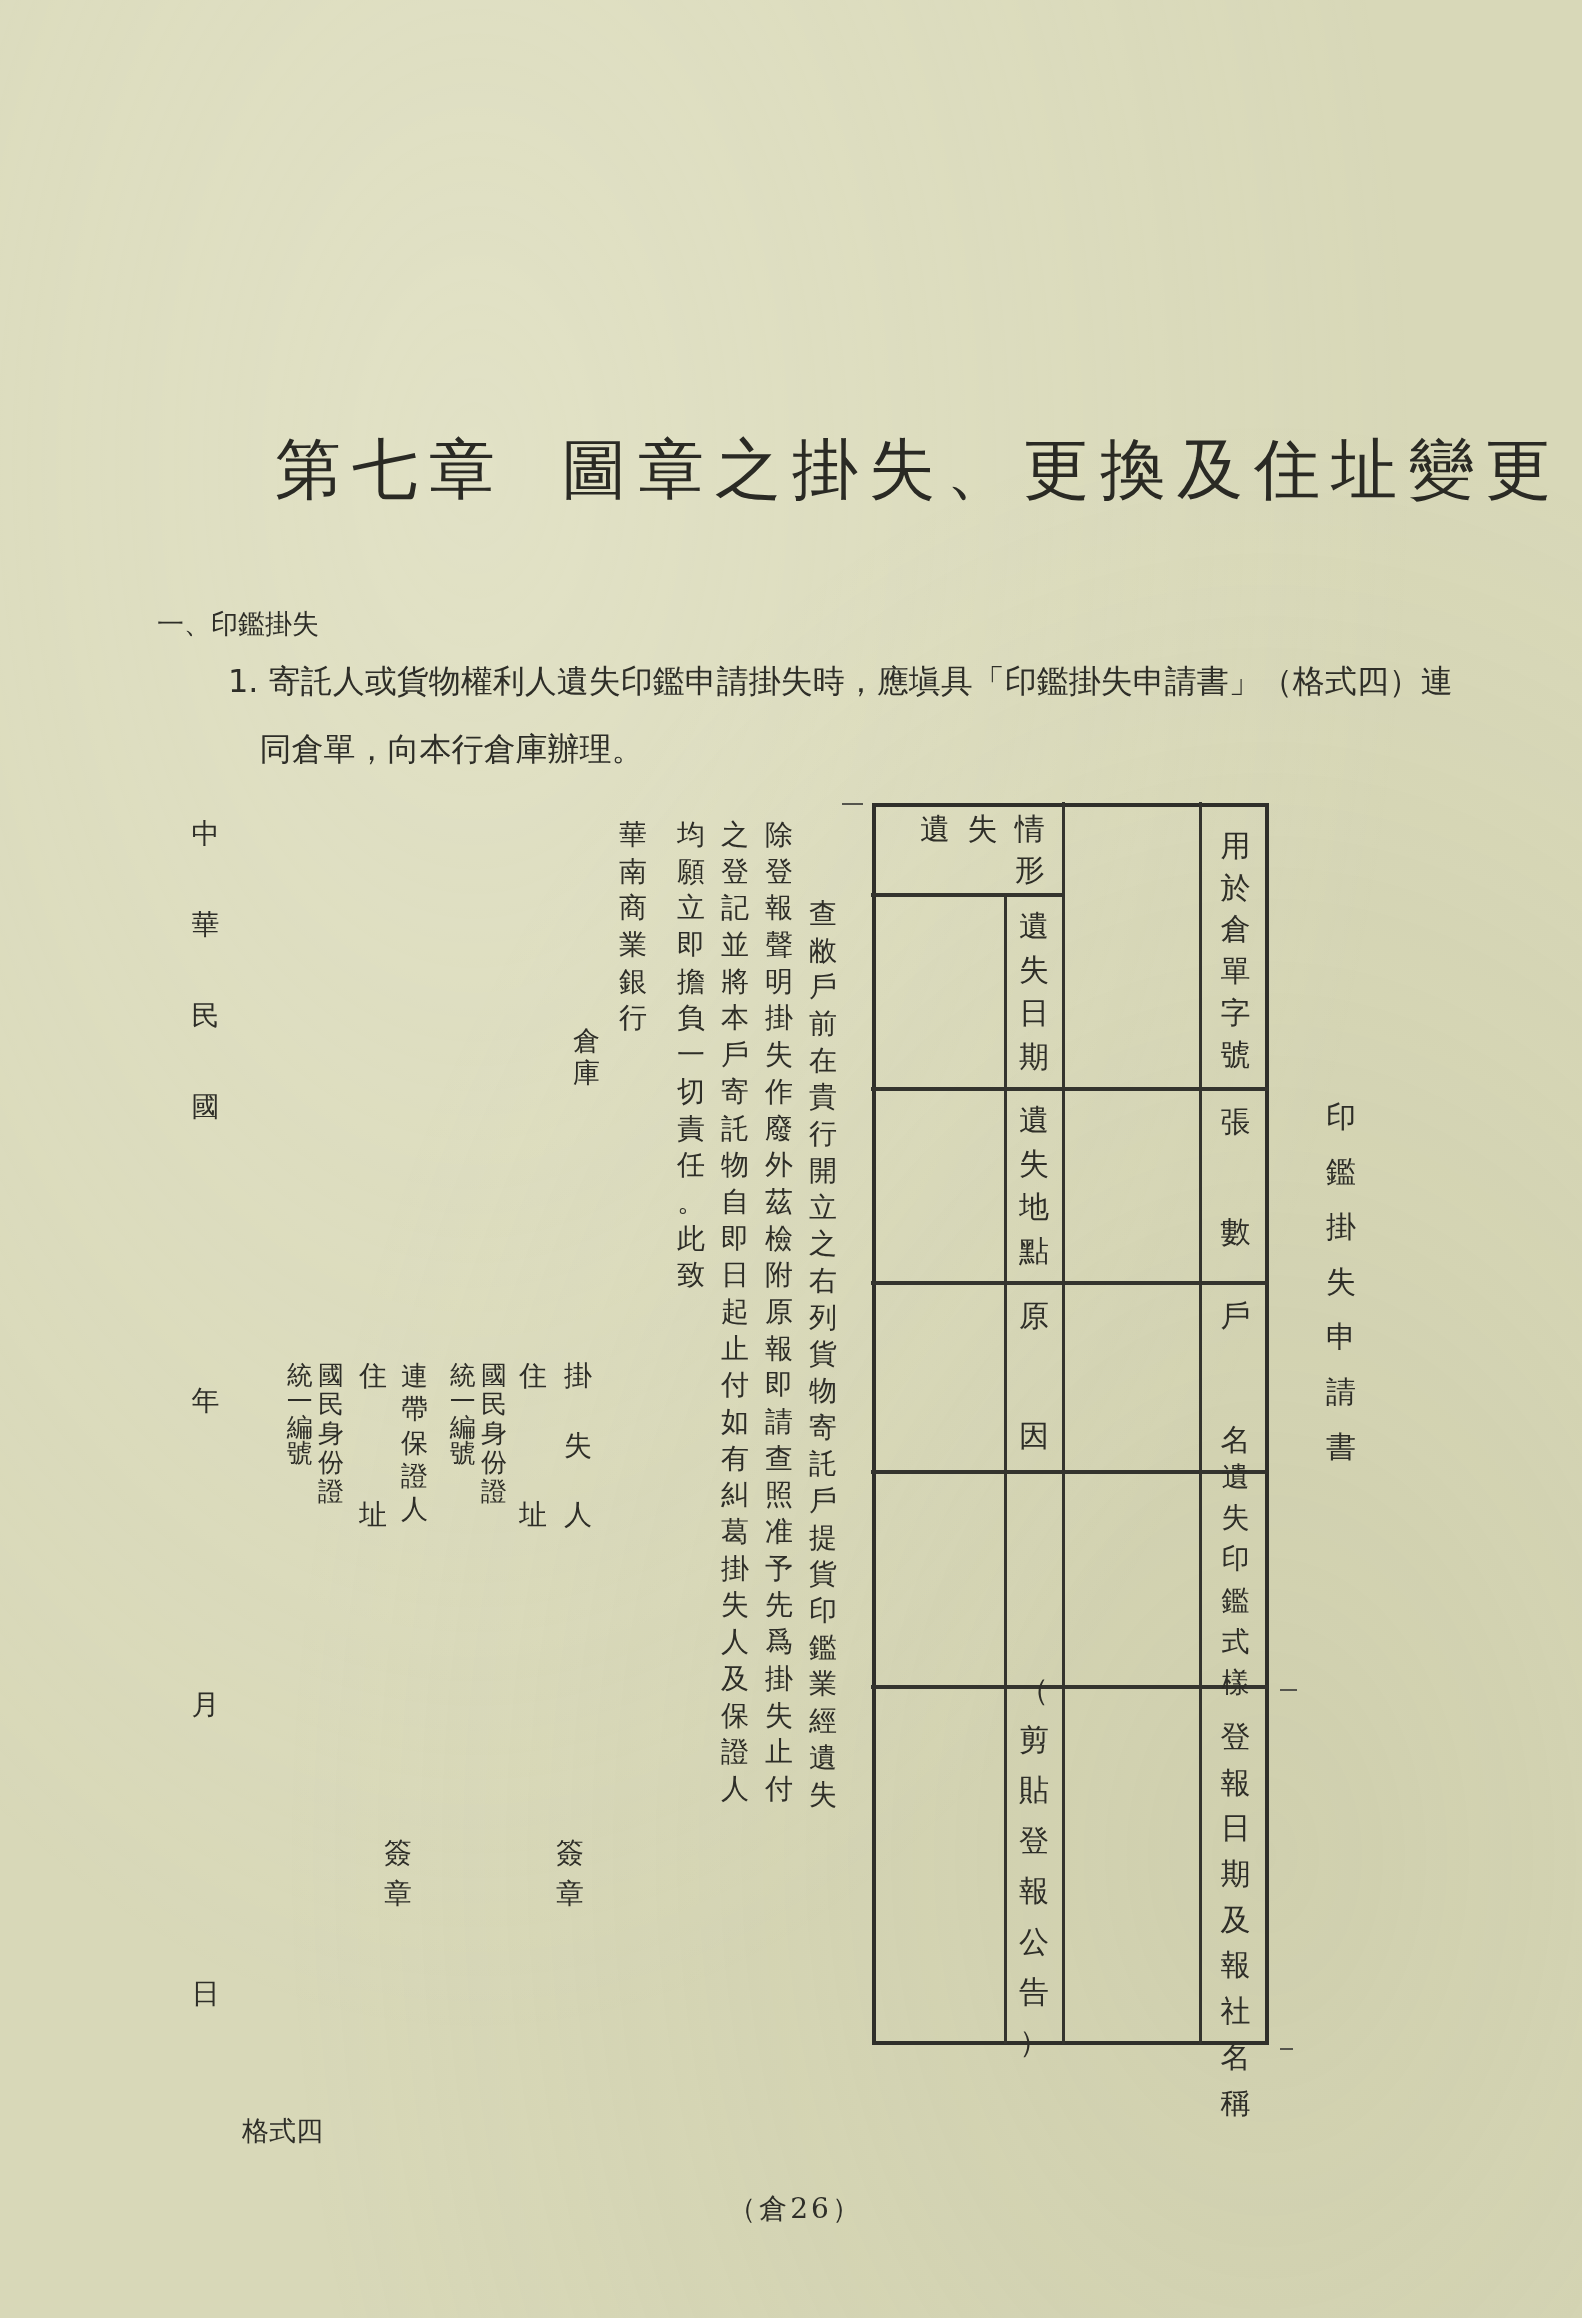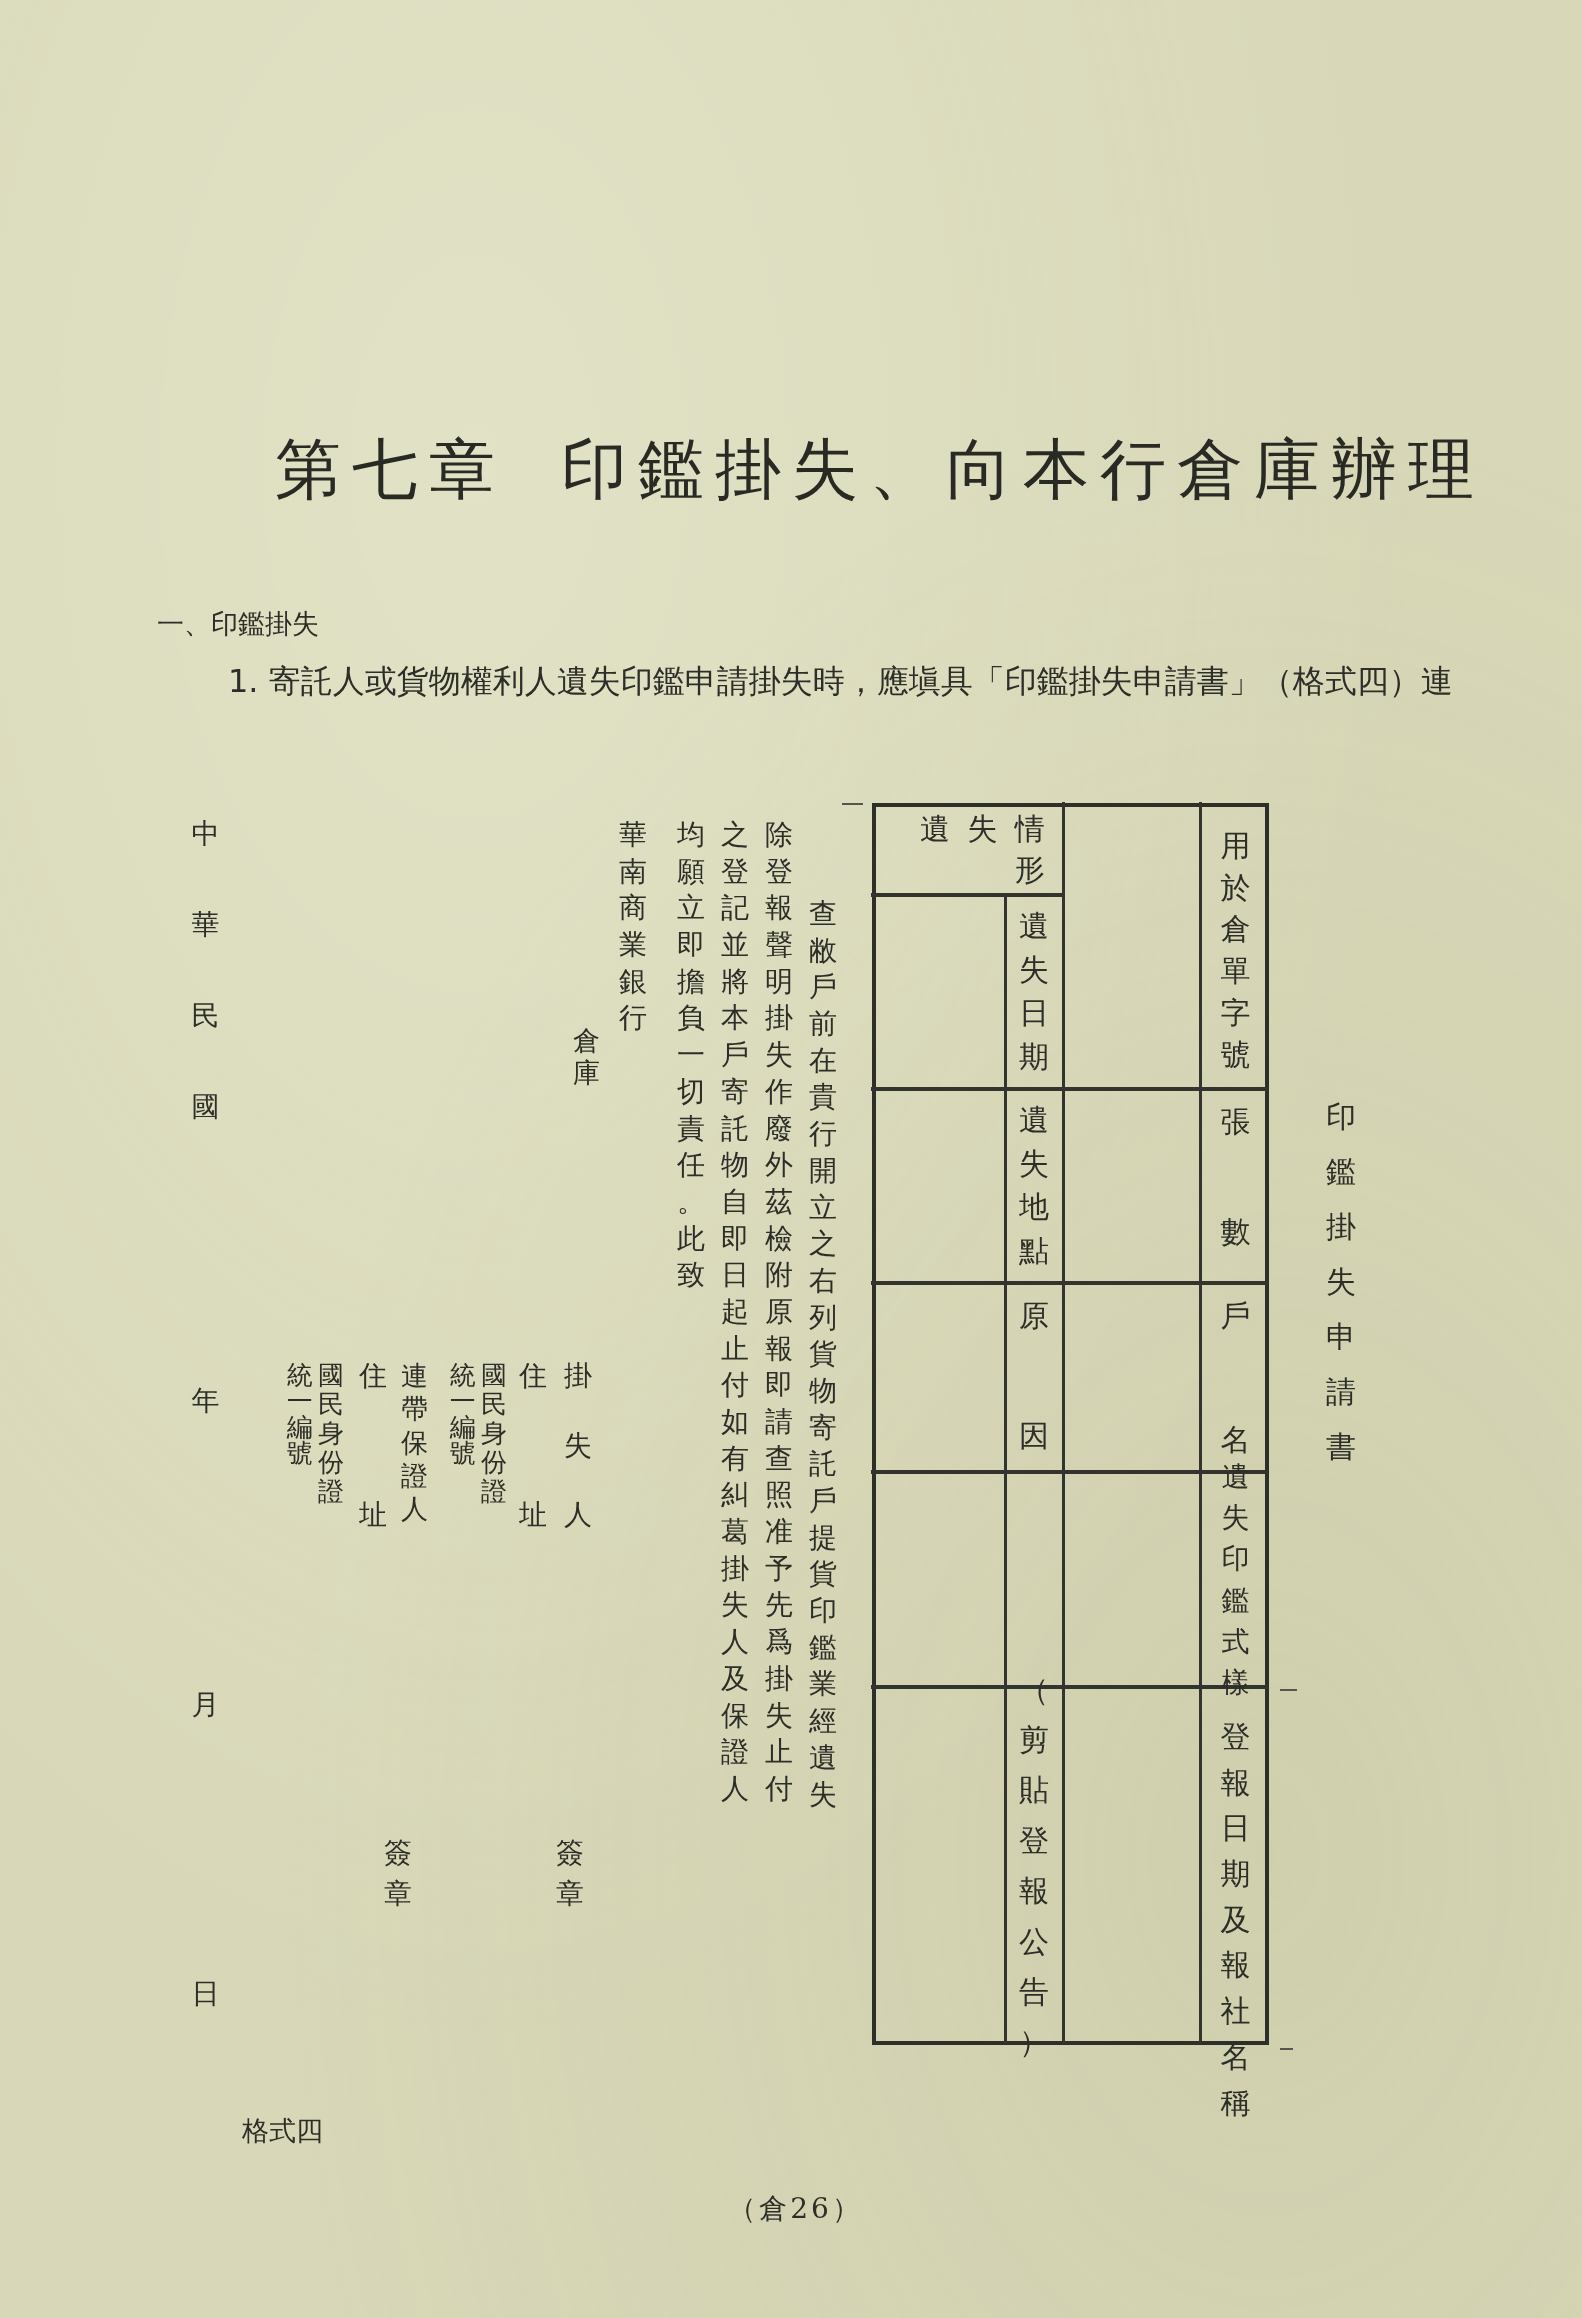--- a/index.html
+++ b/index.html
@@ -40,27 +40,28 @@
   .cell-text { position: absolute; display: flex; flex-direction: column; align-items: center;
                font-family: "DejaVu Sans", sans-serif; font-size: 30px; color: #2e2e28; }
   .footer-form { left: 242px; top: 2113px; font-size: 27px; font-family: "DejaVu Sans", sans-serif; text-align: center; }
   .pageno { left: 728px; top: 2190px; font-size: 28px; font-family: "DejaVu Serif", serif; letter-spacing: 3.1px; }
   .tick { position: absolute; background: #55554d; height: 1.6px; }
 </style>
 </head>
 <body>
 
 <div class="abs title">
-  <span>第七章</span><span class="gap"></span><span>印鑑掛失、向本行倉庫辦理</span>
+  <span>第七章</span><span class="gap"></span><span>圖章之掛失、更換及住址變更</span>
 </div>
 
 <div class="abs section">一、印鑑掛失</div>
 
 <div class="abs para">
   <span>1. 寄託人或貨物權利人遺失印鑑申請掛失時，應塡具「印鑑掛失申請書」（格式四）連</span>
+  <span class="cont">同倉單，向本行倉庫辦理。</span>
 </div>
 
 <div class="vcol" id="form-title" style="left:1326px; top:1102px; gap:25px; font-size:30px;">
     <span>印</span>
     <span>鑑</span>
     <span>掛</span>
     <span>失</span>
     <span>申</span>
     <span>請</span>
     <span>書</span>

